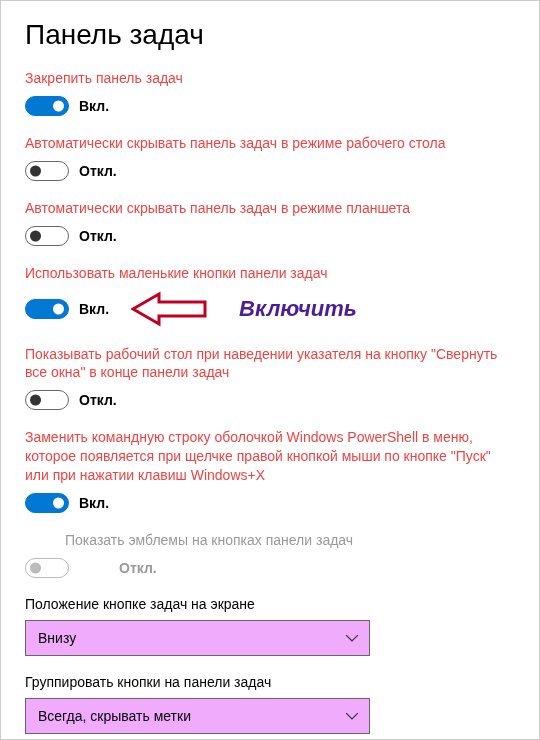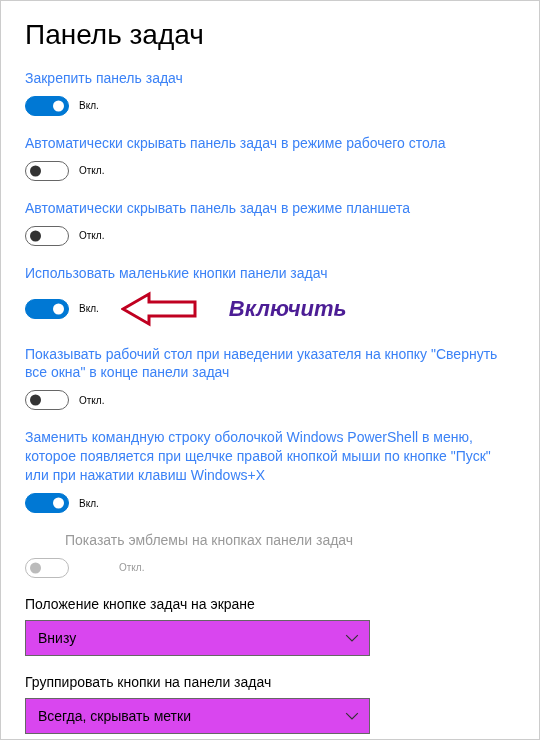--- a/index.html
+++ b/index.html
@@ -22,21 +22,21 @@
     font-weight: 400;
     margin: 8px 0 18px 0;
   }
   .setting {
     margin: 8px 0 18px 0;
   }
   .setting-label {
     font-size: 14px;
     line-height: 1.35;
     margin-bottom: 8px;
-    color: #3b82f6;
+    color: #ef4444;
   }
   .setting.disabled .setting-label,
   .setting.disabled .state {
     color: #9a9a9a;
     margin-left: 40px;
   }
   .toggle-row {
     display: flex;
     align-items: center;
     gap: 10px;
@@ -74,21 +74,22 @@
     background: #333;
   }
   .toggle.disabled {
     border-color: #bbb;
     cursor: default;
   }
   .toggle.disabled .toggle-knob {
     background: #bbb;
   }
   .state {
-    font-size: 10px;
+    font-size: 14px;
+    font-weight: bold;
   }
   .callout {
     position: relative;
     margin-left: 12px;
     display: flex;
     align-items: center;
   }
   .callout-text {
     color: #4c1d95;
     font-weight: 700;
@@ -103,21 +104,21 @@
   .dropdown {
     display: flex;
     align-items: center;
     justify-content: space-between;
     border: 1px solid #666;
     width: 345px;
     height: 36px;
     padding: 0 10px 0 12px;
     font-size: 14px;
     cursor: pointer;
-    background: #d946ef;
+    background: #f0abfc;
   }
   .chev {
     width: 14px;
     height: 14px;
     flex: 0 0 auto;
   }
 </style>
 </head>
 <body>
 

